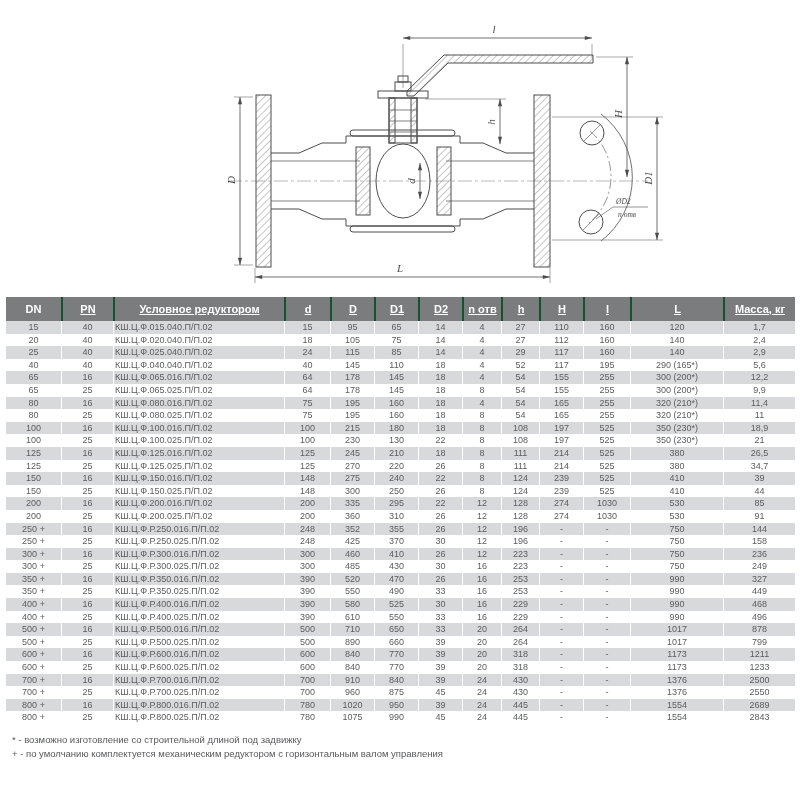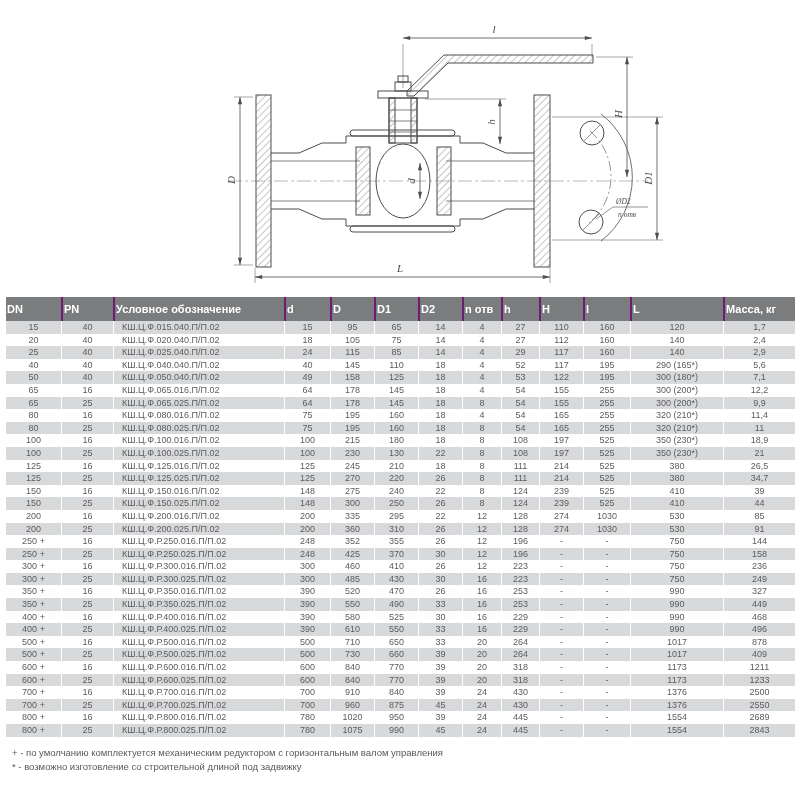--- a/index.html
+++ b/index.html
@@ -1,31 +1,31 @@
 <!DOCTYPE html>
 <html><head>
 <meta charset="utf-8">
 <style>
   html,body{margin:0;padding:0;background:#ffffff;}
   body{width:800px;height:800px;font-family:"Liberation Sans",sans-serif;overflow:hidden;}
   .drawing-wrap{width:800px;height:297px;}
   table.spec{border-collapse:separate;border-spacing:0;table-layout:fixed;width:789px;margin:0 5px 0 6px;}
   table.spec thead th{
     background:#7b7c7e;color:#ffffff;font-size:11px;font-weight:bold;
-    padding:6px 1px;text-align:left;vertical-align:middle;line-height:12px;
+    padding:6px 1px;text-align:center;vertical-align:middle;line-height:12px;
     white-space:nowrap;overflow:hidden;
   }
-  table.spec thead th + th{border-left:2px solid #701a75;}
+  table.spec thead th + th{border-left:2px solid #14532d;text-decoration:underline;}
   table.spec tbody td{
     font-size:9px;color:#5b5c5e;text-align:center;vertical-align:middle;
     padding:0;height:12.6px;line-height:12.6px;white-space:nowrap;overflow:hidden;
   }
   table.spec tbody td + td{border-left:1.5px solid #ffffff;}
   table.spec tbody tr:nth-child(odd){background:#d8d9da;}
-  table.spec tbody td.des{text-align:left;padding-left:8px;}
+  table.spec tbody td.des{text-align:left;padding-left:1px;}
   .notes{margin:9px 0 0 12px;}
   .notes div{font-size:9.5px;color:#57585a;line-height:14px;}
   svg text{fill:#4d4d4d;}
 </style>
 </head>
 <body>
 
 <div class="drawing-wrap">
 <svg viewBox="0 0 800 297" width="800" height="297">
   <defs>
@@ -135,21 +135,21 @@
       <col style="width:38px">
     <col style="width:44px">
       <col style="width:47px">
       <col style="width:93px">
     <col style="width:72px">
   </colgroup>
   <thead>
     <tr>
         <th>DN</th>
         <th>PN</th>
-        <th>Условное обозначение</th>
+        <th>Условное редуктором</th>
         <th>d</th>
         <th>D</th>
         <th>D1</th>
         <th>D2</th>
         <th>n отв</th>
         <th>h</th>
         <th>H</th>
         <th>l</th>
         <th>L</th>
         <th>Масса, кг</th>
@@ -210,35 +210,20 @@
         <td>110</td>
         <td>18</td>
         <td>4</td>
         <td>52</td>
         <td>117</td>
         <td>195</td>
         <td>290 (165*)</td>
         <td>5,6</td>
       </tr>
       <tr>
-        <td>50</td>
-        <td>40</td>
-        <td class="des">КШ.Ц.Ф.050.040.П/П.02</td>
-        <td>49</td>
-        <td>158</td>
-        <td>125</td>
-        <td>18</td>
-        <td>4</td>
-        <td>53</td>
-        <td>122</td>
-        <td>195</td>
-        <td>300 (180*)</td>
-        <td>7,1</td>
-      </tr>
-      <tr>
         <td>65</td>
         <td>16</td>
         <td class="des">КШ.Ц.Ф.065.016.П/П.02</td>
         <td>64</td>
         <td>178</td>
         <td>145</td>
         <td>18</td>
         <td>4</td>
         <td>54</td>
         <td>155</td>
@@ -544,29 +529,29 @@
         <td>-</td>
         <td>-</td>
         <td>1017</td>
         <td>878</td>
       </tr>
       <tr>
         <td>500 +</td>
         <td>25</td>
         <td class="des">КШ.Ц.Ф.Р.500.025.П/П.02</td>
         <td>500</td>
-        <td>730</td>
+        <td>890</td>
         <td>660</td>
         <td>39</td>
         <td>20</td>
         <td>264</td>
         <td>-</td>
         <td>-</td>
         <td>1017</td>
-        <td>409</td>
+        <td>799</td>
       </tr>
       <tr>
         <td>600 +</td>
         <td>16</td>
         <td class="des">КШ.Ц.Ф.Р.600.016.П/П.02</td>
         <td>600</td>
         <td>840</td>
         <td>770</td>
         <td>39</td>
         <td>20</td>
@@ -648,15 +633,15 @@
         <td>445</td>
         <td>-</td>
         <td>-</td>
         <td>1554</td>
         <td>2843</td>
       </tr>
     </tbody>
 </table>
 
 <div class="notes">
+  <div>* - возможно изготовление со строительной длиной под задвижку</div>
   <div>+ - по умолчанию комплектуется механическим редуктором с горизонтальным валом управления</div>
-  <div>* - возможно изготовление со строительной длиной под задвижку</div>
 </div>
 
 </body></html>

